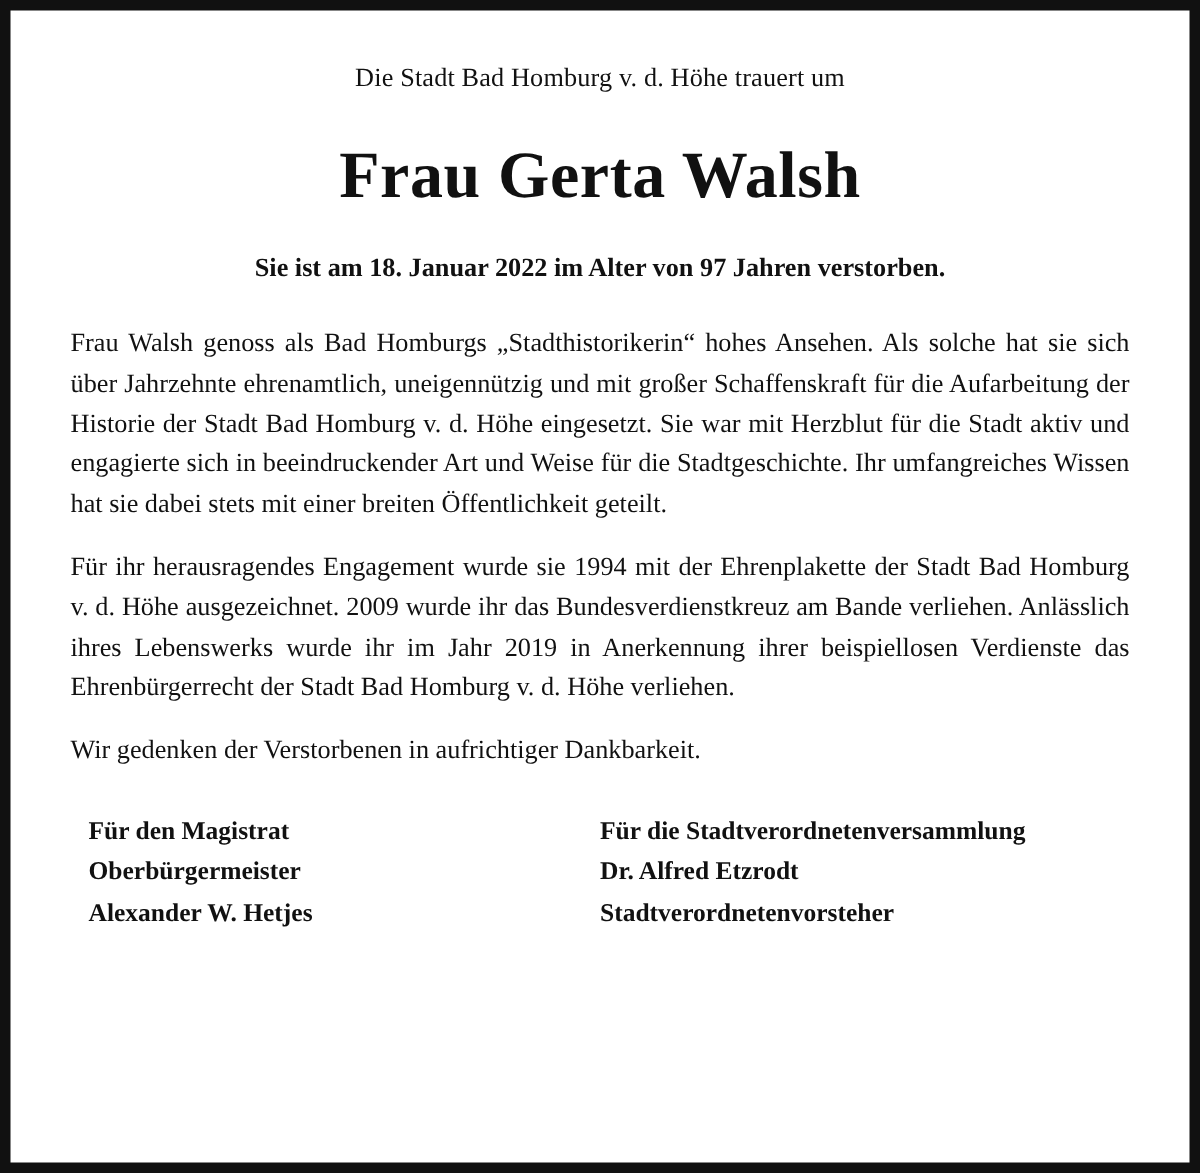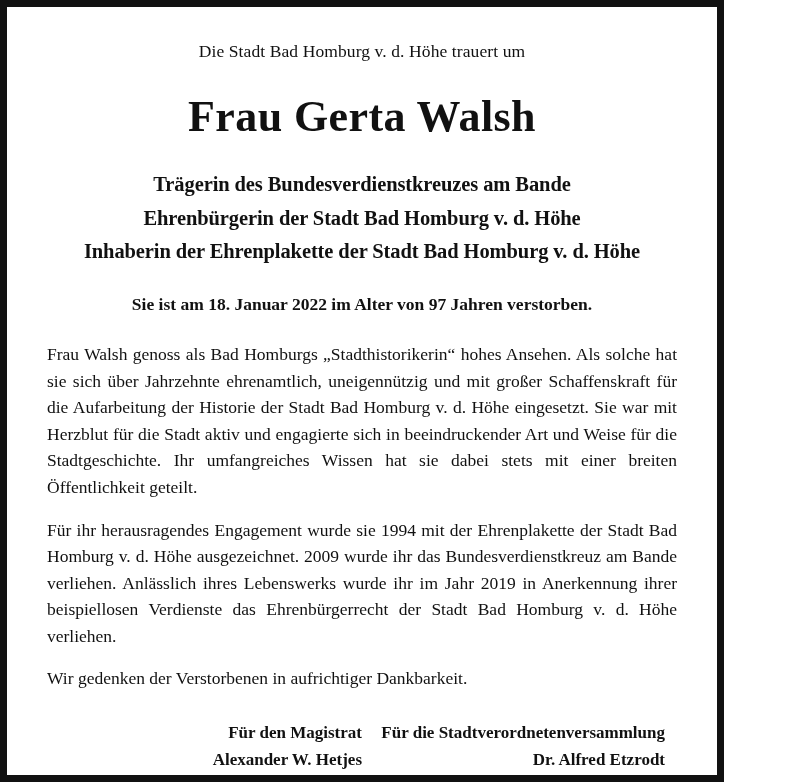--- a/index.html
+++ b/index.html
@@ -8,21 +8,21 @@
     background: #ffffff;
   }
   body {
     width: 800px;
     height: 782px;
     font-family: "Liberation Serif", serif;
     color: #111111;
   }
   .obituary {
     box-sizing: border-box;
-    width: 724px;
+    width: 800px;
     height: 782px;
     border: 7px solid #111111;
     padding: 26px 40px 10px 40px;
     background: #ffffff;
   }
   .line-top {
     text-align: center;
     font-size: 17.5px;
     margin-top: 8px;
     margin-bottom: 0;
@@ -70,57 +70,52 @@
     margin-top: 18px;
   }
   .signatures {
     display: flex;
     justify-content: space-between;
     margin-top: 30px;
     padding: 0 12px;
   }
   .sig-block {
     flex: 1 1 50%;
-    text-align: right;
+    text-align: left;
   }
   .sig-block div {
     font-size: 17px;
     font-weight: bold;
     line-height: 1.62;
   }
 </style>
 </head>
 <body>
 
 <div class="obituary">
 
   <p class="line-top">Die Stadt Bad Homburg v. d. Höhe trauert um</p>
 
   <h1 class="name">Frau Gerta Walsh</h1>
 
-  <div class="honors">
-    <div class="honor">Trägerin des Bundesverdienstkreuzes am Bande</div>
-    <div class="honor">Ehrenbürgerin der Stadt Bad Homburg v. d. Höhe</div>
-    <div class="honor">Inhaberin der Ehrenplakette der Stadt Bad Homburg v. d. Höhe</div>
-  </div>
 
   <p class="death-note">Sie ist am 18. Januar 2022 im Alter von 97 Jahren verstorben.</p>
 
   <div class="body-text">
     <p>Frau Walsh genoss als Bad Homburgs „Stadthistorikerin“ hohes Ansehen. Als solche hat sie sich über Jahrzehnte ehrenamtlich, uneigennützig und mit großer Schaffenskraft für die Aufarbeitung der Historie der Stadt Bad Homburg v. d. Höhe eingesetzt. Sie war mit Herzblut für die Stadt aktiv und engagierte sich in beeindruckender Art und Weise für die Stadtgeschichte. Ihr umfangreiches Wissen hat sie dabei stets mit einer breiten Öffentlichkeit geteilt.</p>
     <p>Für ihr herausragendes Engagement wurde sie 1994 mit der Ehrenplakette der Stadt Bad Homburg v. d. Höhe ausgezeichnet. 2009 wurde ihr das Bundesverdienstkreuz am Bande verliehen. Anlässlich ihres Lebenswerks wurde ihr im Jahr 2019 in Anerkennung ihrer beispiellosen Verdienste das Ehrenbürgerrecht der Stadt Bad Homburg v. d. Höhe verliehen.</p>
   </div>
 
   <p class="closing">Wir gedenken der Verstorbenen in aufrichtiger Dankbarkeit.</p>
 
   <div class="signatures">
     <div class="sig-block">
       <div>Für den Magistrat</div>
+      <div>Oberbürgermeister</div>
       <div>Alexander W. Hetjes</div>
-      <div>Oberbürgermeister</div>
     </div>
     <div class="sig-block">
       <div>Für die Stadtverordnetenversammlung</div>
       <div>Dr. Alfred Etzrodt</div>
       <div>Stadtverordnetenvorsteher</div>
     </div>
   </div>
 
 </div>
 

